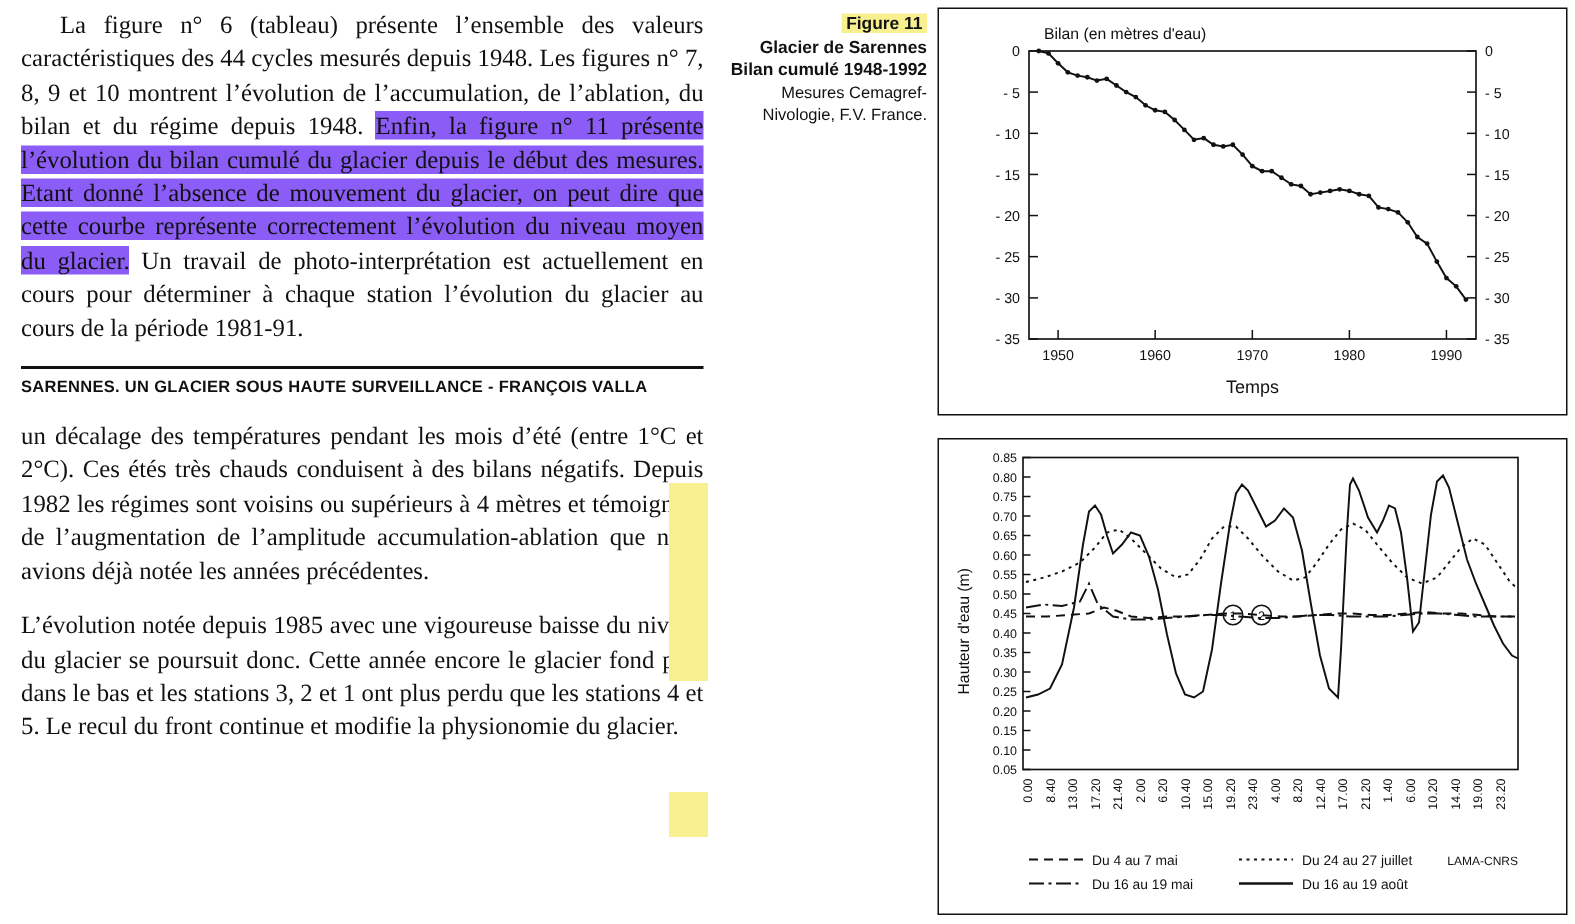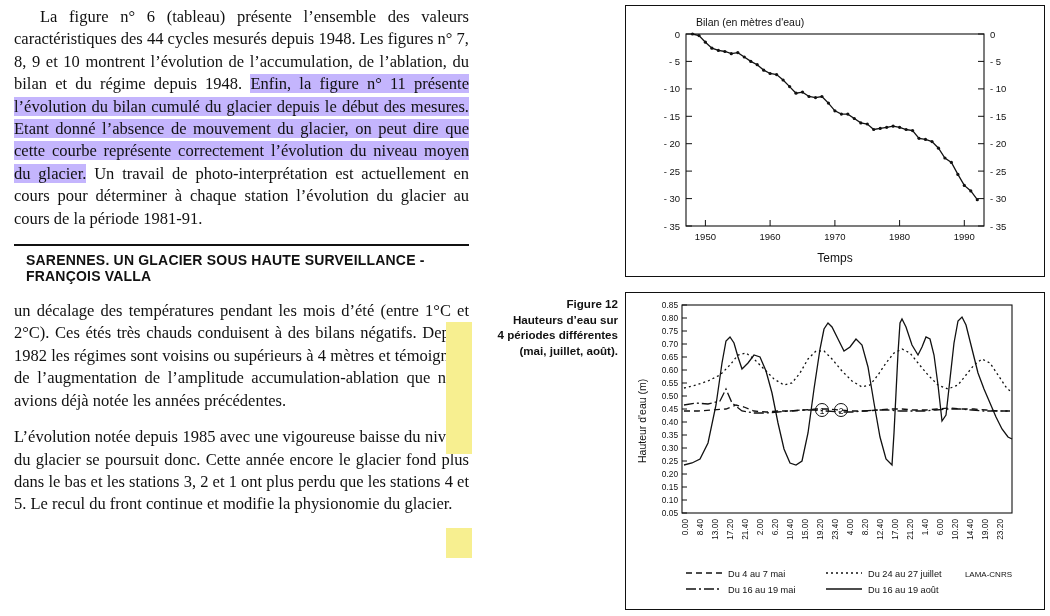--- a/index.html
+++ b/index.html
@@ -16,29 +16,29 @@
   
   .col-left{
     position:absolute;left:14px;top:6px;width:455px;height:600px;
   }
   .para{
     font-size:16.5px;line-height:22.4px;text-align:justify;
     margin:0 0 14px 0;
     hyphens:none;
   }
   .indent{text-indent:26px;}
-  .hl{background:#c4b5fd;}
+  .hl{background:#8b5cf6;}
 
   .rule{
     border:0;border-top:2px solid #111;margin:14px 0 6px 0;height:0;
   }
   .runhead{
     font-family:"Liberation Sans", sans-serif;
-    font-size:14px;letter-spacing:.2px;font-weight:600;
-    margin:0 0 16px 12px;
+    font-size:11px;letter-spacing:.2px;font-weight:600;
+    margin:0 0 16px 0;
   }
   .yellow-block{
     position:absolute;background:#f7ef90;
   }
 
   
   .col-right{position:absolute;left:470px;top:0;width:580px;height:616px;}
 
   .fig-caption{
     font-family:"Liberation Sans", sans-serif;
@@ -86,20 +86,27 @@
     <p class="para">un décalage des températures pendant les mois d’été (entre 1°C et 2°C). Ces étés très chauds conduisent à des bilans négatifs. Depuis 1982 les régimes sont voisins ou supérieurs à 4 mètres et témoignent de l’augmentation de l’amplitude accumulation-ablation que nous avions déjà notée les années précédentes.</p>
 
     <p class="para">L’évolution notée depuis 1985 avec une vigoureuse baisse du niveau du glacier se poursuit donc. Cette année encore le glacier fond plus dans le bas et les stations 3, 2 et 1 ont plus perdu que les stations 4 et 5. Le recul du front continue et modifie la physionomie du glacier.</p>
   </div>
 
   <div class="yellow-block" style="left:446px;top:322px;width:26px;height:132px;"></div>
   <div class="yellow-block" style="left:446px;top:528px;width:26px;height:30px;"></div>
 
   <div class="col-right">
 
+    <div class="cap1 fig-caption">
+      <div><span class="fig-tag">Figure 11</span></div>
+      <div>Glacier de Sarennes</div>
+      <div>Bilan cumulé 1948-1992</div>
+      <div class="sub">Mesures Cemagref-</div>
+      <div class="sub">Nivologie, F.V. France.</div>
+    </div>
 
     <div class="figbox fig1box">
       <svg width="414" height="266" viewBox="0 0 414 266">
 
         <rect x="60" y="28" width="298" height="192" class="axis"></rect>
 
         <g>
           <g class="tickline">
             <line x1="60" y1="28" x2="66" y2="28"></line>
             <line x1="60" y1="55.4" x2="66" y2="55.4"></line>
@@ -204,26 +211,20 @@
             <circle cx="318.9" cy="152.0" r="1.6"></circle>
           <circle cx="325.4" cy="156.4" r="1.6"></circle>
             <circle cx="331.9" cy="168.4" r="1.6"></circle>
           <circle cx="338.3" cy="179.4" r="1.6"></circle>
             <circle cx="344.8" cy="184.9" r="1.6"></circle>
           <circle cx="351.3" cy="193.7" r="1.6"></circle>
         </g>
       </svg>
     </div>
 
-    <div class="cap2 fig-caption">
-      <div>Figure 12</div>
-      <div>Hauteurs d’eau sur</div>
-      <div>4 périodes différentes</div>
-      <div>(mai, juillet, août).</div>
-    </div>
 
     <div class="figbox fig2box">
       <svg width="414" height="312" viewBox="0 0 414 312">
 
         <rect x="56" y="12" width="330" height="208" class="axis"></rect>
 
         <text class="alab" x="20" y="170" transform="rotate(-90 20 170)">Hauteur d'eau (m)</text>
 
         <g>
           <g class="tickline">

